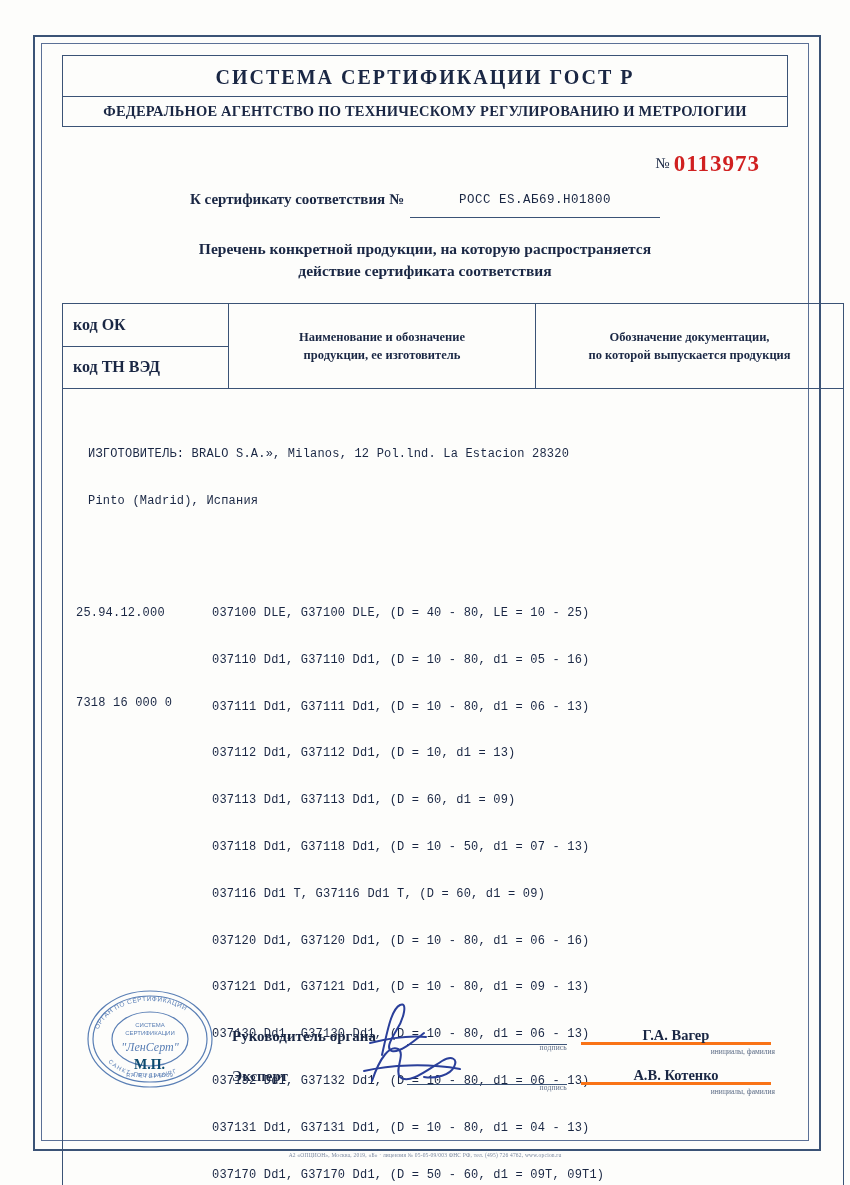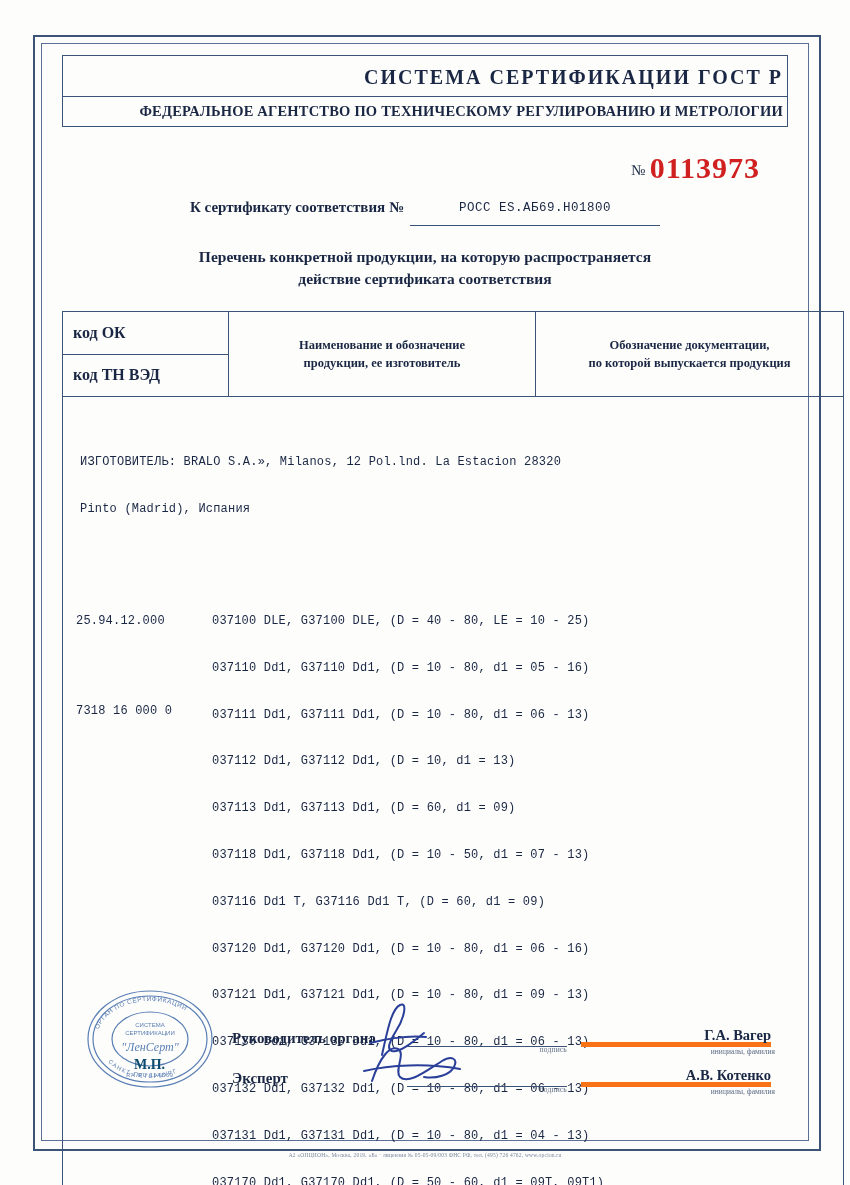--- a/index.html
+++ b/index.html
@@ -35,21 +35,21 @@
     border: 1px solid #5b7096;
   }
   .content {
     position: absolute;
     left: 62px; top: 55px;
     width: 726px;
   }
   
   .hdr {
     border: 1px solid #3b5376;
-    text-align: right;
+    text-align: center;
   }
   .hdr-line1 {
     font-size: 20px;
     font-weight: bold;
     letter-spacing: 2px;
     padding: 10px 4px 7px 4px;
     border-bottom: 1px solid #3b5376;
     font-family: "Liberation Serif", serif;
   }
   .hdr-line2 {
@@ -64,21 +64,21 @@
     padding-right: 28px;
     font-size: 17px;
   }
   .num-label {
     color: #1a2744;
     font-size: 15px;
     vertical-align: 3px;
   }
   .num-value {
     color: #d02020;
-    font-size: 30px;
+    font-size: 23px;
     font-weight: bold;
     letter-spacing: 1px;
     font-family: "Liberation Serif", serif;
   }
   .title {
     margin-top: 2px;
     text-align: center;
     font-size: 25px;
     font-weight: bold;
     letter-spacing: 3px;
@@ -144,21 +144,21 @@
   }
   
   .mono {
     font-family: "Liberation Mono", monospace;
     font-size: 12px;
     letter-spacing: 0.2px;
     line-height: 1.30;
     white-space: pre;
   }
   .manu {
-    margin: 26px 0 0 16px;
+    margin: 26px 0 0 24px;
   }
   .listing-wrap {
     position: relative;
     margin-top: 34px;
   }
   .codes-col {
     position: absolute;
     left: 12px;
     top: 0;
   }
@@ -217,23 +217,23 @@
     width: 160px;
     text-align: right;
     font-size: 7.5px;
     font-weight: normal;
     color: #5b6b85;
     letter-spacing: 0.2px;
   }
   .sig-name {
     display: inline-block;
     width: 190px;
-    border-bottom: 5px solid #f97316;
+    border-bottom: 3px solid #f97316;
     height: 15px;
-    text-align: right;
+    text-align: center;
     font-size: 14.5px;
     font-weight: bold;
     position: relative;
     vertical-align: bottom;
     margin-left: 14px;
   }
   .sig-name .cap2 {
     position: absolute;
     right: -4px; top: 20px;
     font-size: 7.5px;

